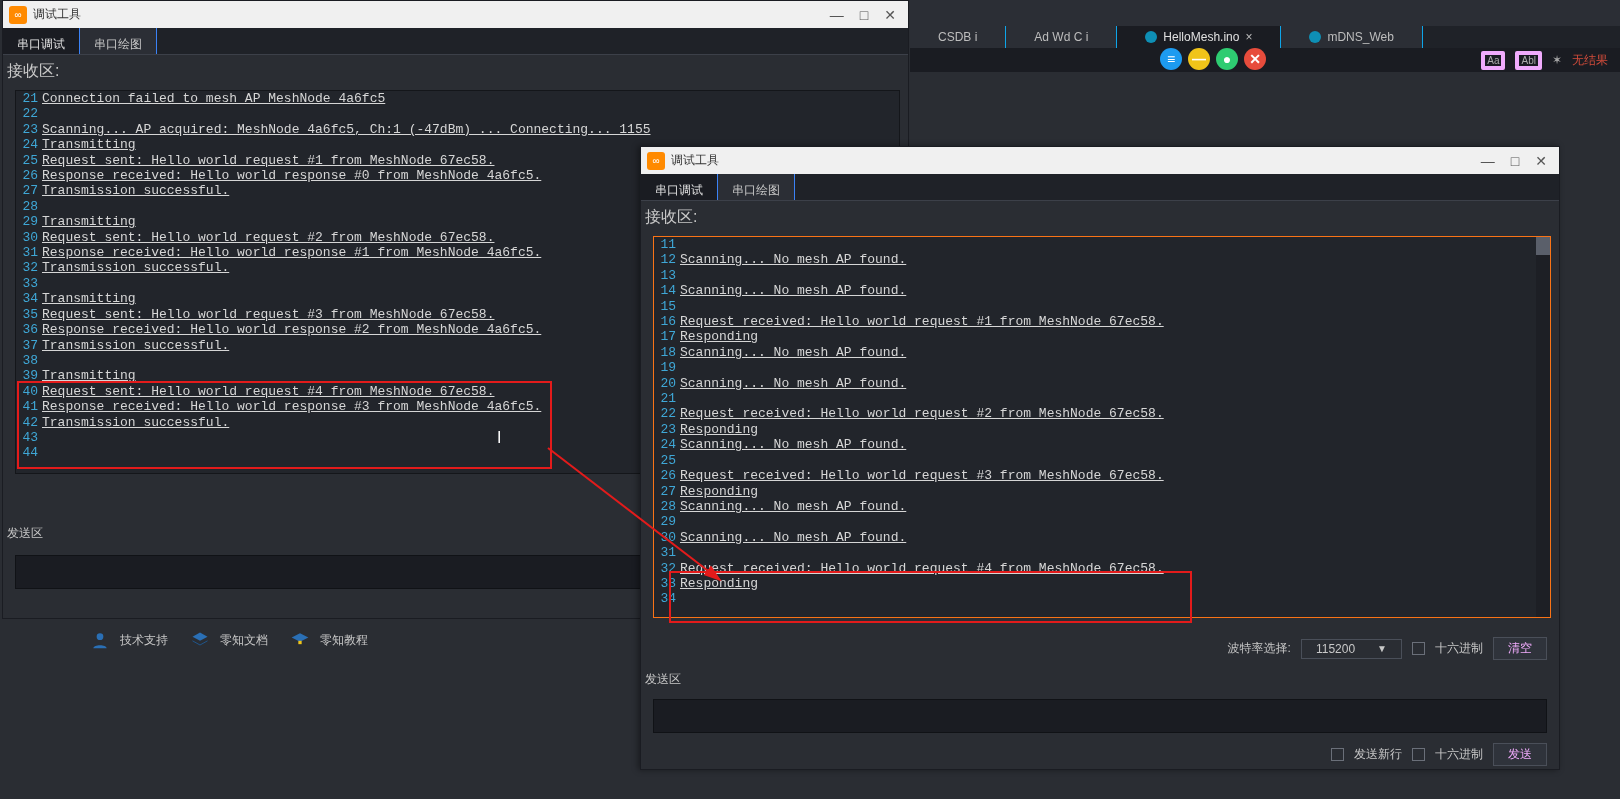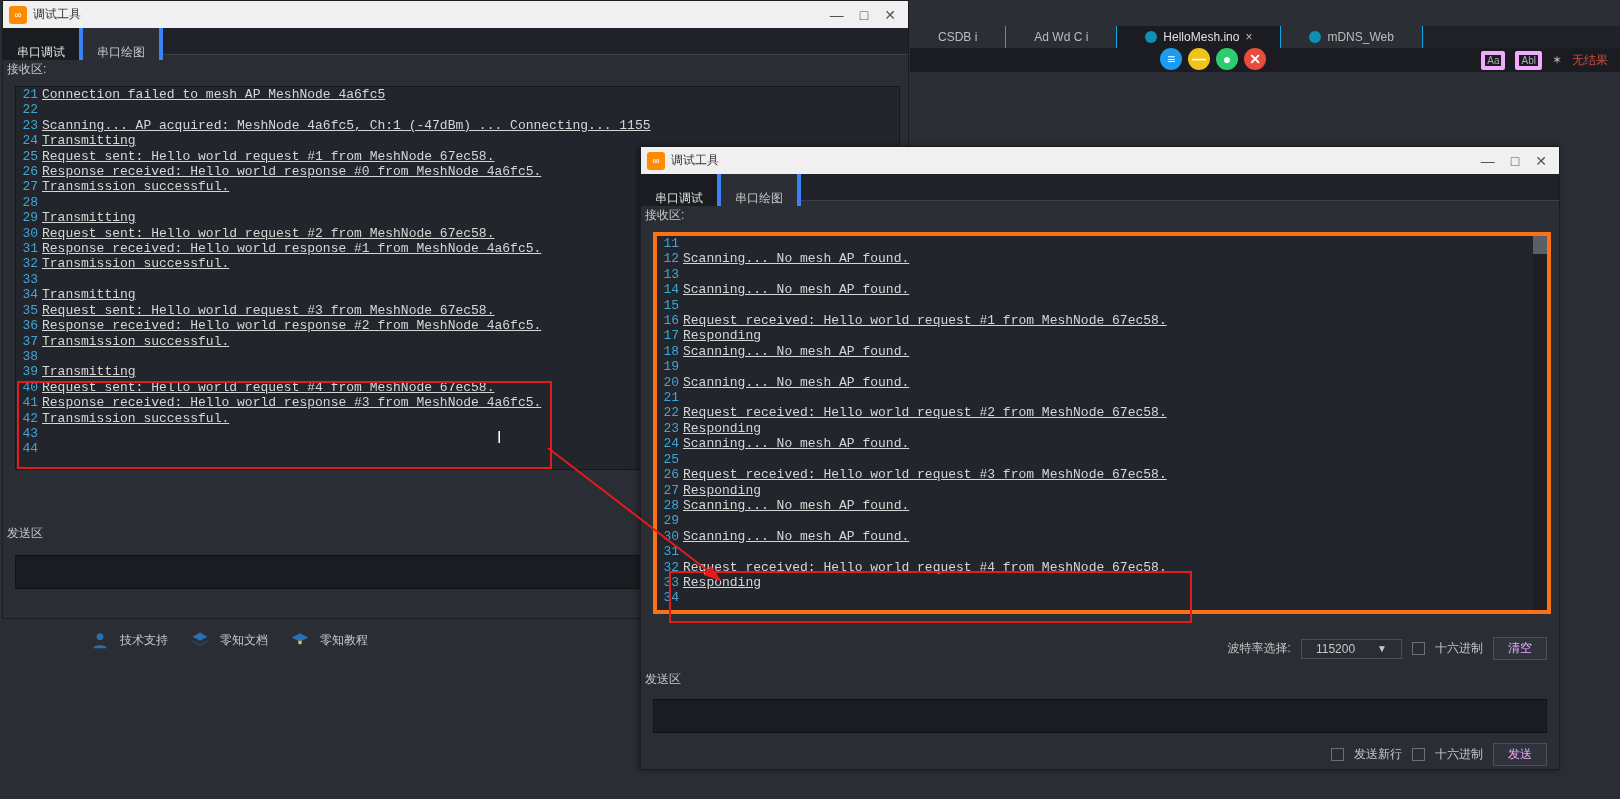--- a/index.html
+++ b/index.html
@@ -31,39 +31,39 @@
 
   
   .win1 { position:absolute; left:2px; top:0; width:907px; height:619px; background:#2a2d33; border:1px solid #1a1c22; z-index:2;}
   .titlebar { height:27px; background:#f0f0f0; display:flex; align-items:center; padding:0 6px; }
   .titlebar .appicon { width:18px; height:18px; background:#ff8a00; border-radius:3px; margin-right:6px; display:flex;align-items:center;justify-content:center; font-size:10px; color:#fff; }
   .titlebar .tt { font-size:12px; color:#333; }
   .titlebar .winbtns { margin-left:auto; display:flex; gap:4px; }
   .titlebar .winbtns span { font-size:14px; color:#555; padding:0 6px; }
 
   .tabs { height:27px; background:#1f2228; display:flex; border-bottom:1px solid #3c4049; }
-  .tab { padding:16px 14px; font-size:12px; color:#c8c8c8; border-right:4px solid #3b82f6; background:#2b2e35; }
+  .tab { padding:8px 14px; font-size:12px; color:#c8c8c8; border-right:1px solid #3b82f6; background:#2b2e35; }
   .tab.active { background:#1a1c22; color:#e0e0e0; }
-  .sectLabel { padding:6px 6px 4px 4px; color:#c8c8c8; font-size:12px; background:#2a2d33; }
+  .sectLabel { padding:6px 6px 4px 4px; color:#c8c8c8; font-size:16px; background:#2a2d33; }
 
   .termWrap { position:relative; margin:4px 8px 0 12px; background:#22252b; border:1px solid #14161a; height:384px; }
   .term { position:absolute; inset:0; overflow:hidden; font-family: "SimSun","NSimSun","Courier New",monospace; font-size:13px; line-height:15.4px; color:#d6d6d6; }
   .row { display:flex; white-space:pre; }
   .ln { width:26px; text-align:right; color:#3fa7d6; padding-right:4px; flex:0 0 auto;}
   .tx { flex:1 1 auto;text-decoration:underline; }
   .hlBox1 { position:absolute; border:2px solid #e31b1b; left:17px; top:381px; width:535px; height:88px; z-index:3; pointer-events:none;}
   .cursorI { position:absolute; left:497px; top:429px; color:#fff; font-size:16px; z-index:3; }
   .baud1 { position:absolute; top:490px; right:8px; color:#c8c8c8; font-size:12px; }
 
   .sendLbl  { position:absolute; top:524px; left:4px; color:#c8c8c8; font-size:12px; }
   .sendInput1 { position:absolute; top:554px; left:12px; right:12px; height:34px; background:#1a1c22; border:1px solid #101216; }
 
   
   .win2 { position:absolute; left:640px; top:146px; width:920px; height:624px; background:#2a2d33; border:1px solid #1a1c22; z-index:5; box-shadow: -2px 0 6px rgba(0,0,0,.4);}
-  .termWrap2 { position:relative; margin:4px 8px 0 12px; background:#22252b; border:4px solid #f97316; height:382px; }
+  .termWrap2 { position:relative; margin:4px 8px 0 12px; background:#22252b; border:1px solid #f97316; height:382px; }
   .sbTrack { position:absolute; right:0; top:0; bottom:0; width:14px; background:#1d1f25; }
   .sbThumb { position:absolute; right:0; top:0; width:14px; height:18px; background:#5a5f6a; }
   .hlBox2 { position:absolute; border:2px solid #e31b1b; left:669px; top:571px; width:523px; height:52px; z-index:6; pointer-events:none;}
   
   .arrow { position:absolute; z-index:7; pointer-events:none; }
 
   .baudRow { position:absolute; top:490px; right:12px; display:flex; align-items:center; gap:10px; color:#c8c8c8; font-size:12px; }
   .combo { display:inline-flex; align-items:center; border:1px solid #4a4f59; background:#2a2d33; height:20px; padding:0 14px; gap:22px;}
   .combo .arr { font-size:10px; color:#c8c8c8;}
   .cb { width:13px; height:13px; border:1px solid #6a6f79; display:inline-block; background:#2a2d33;}

